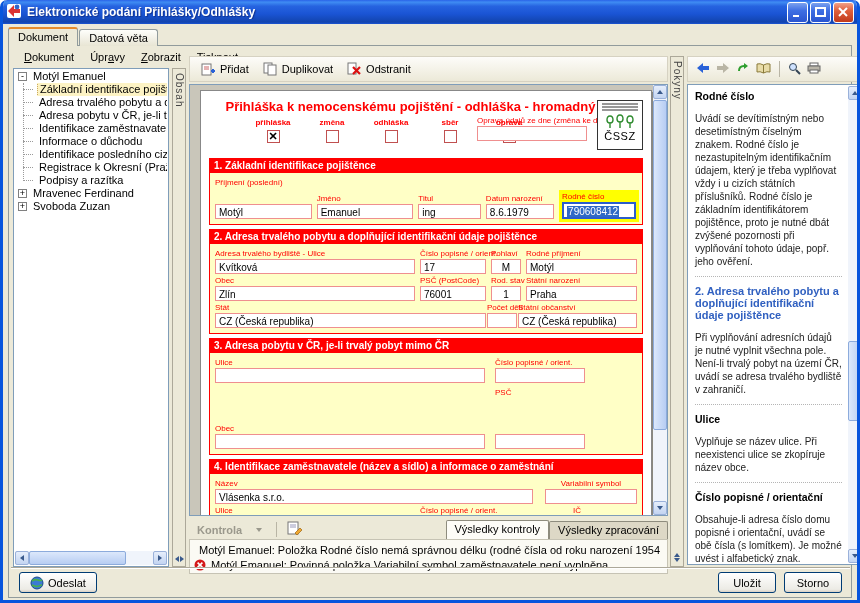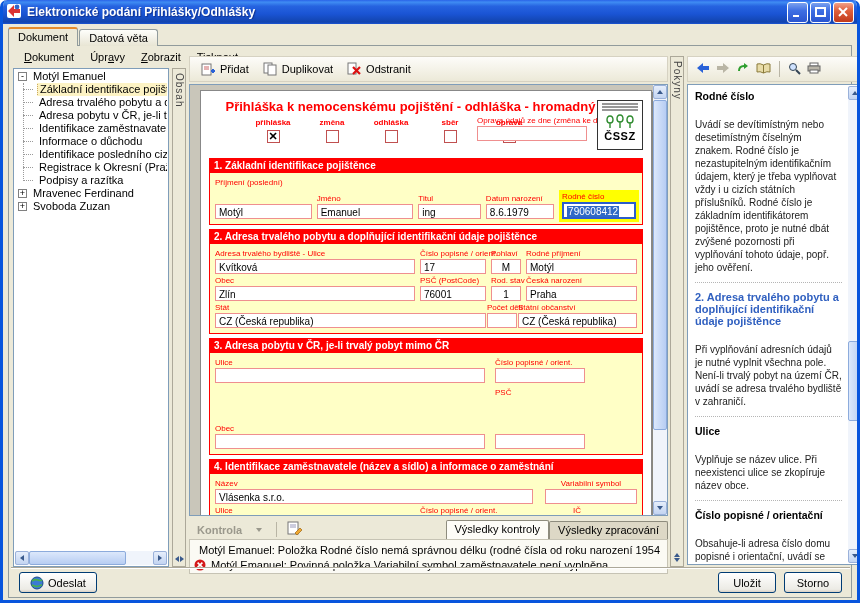--- a/index.html
+++ b/index.html
@@ -81,21 +81,21 @@
   .cbitem { display:flex; flex-direction:column; align-items:center; width:44px; }
   .cblabel { color:#f00; font-weight:bold; font-size:8px; margin-bottom:3px; white-space:nowrap; }
   .cbbox { width:13px; height:13px; border:1px solid #c05050; background:#fff; font-size:11px; font-weight:bold;
     line-height:11px; text-align:center; color:#000; }
   .oprava { position:absolute; left:268px; top:0; width:110px; text-align:center; }
   .oprava .flabel { text-align:center; }
   .logo { position:absolute; right:0; top:-16px; width:46px; height:50px; border:1px solid #333; background:#fff;
     display:flex; flex-direction:column; align-items:center; }
   .logo .tinylines { width:36px; margin-top:2px; }
   .logo .tinylines div { height:2px; background:#999; margin-bottom:1px; }
-  .logo .csszname { font-weight:bold; font-size:11px; letter-spacing:0.5px; }
+  .logo .csszname { font-weight:normal; font-size:11px; letter-spacing:0.5px; }
 
   .sec { background:#ffffc6; border:1px solid #f00; margin-top:4px; }
   .sechdr { background:#f00; color:#fff; font-weight:bold; font-size:10px; padding:1px 4px; line-height:12px; }
   .secbody { padding:3px 5px 5px; position:relative; }
   .frow { display:flex; align-items:flex-end; margin-top:2px; }
   .fld { display:flex; flex-direction:column; }
   .flabel { color:#f00; font-size:8px; line-height:10px; white-space:nowrap; }
   .finput { border:1px solid #ef8f8f; background:#fff; height:15px; line-height:13px; font-size:10px; padding:1px 3px;
     overflow:hidden; white-space:nowrap; }
   .ctr { text-align:center; }
@@ -127,21 +127,21 @@
   .errs { position:absolute; left:180px; top:493px; width:479px; height:35px; background:#fbfaf4;
     border:1px solid #c6c3b4; padding:2px 4px; }
   .errrow { display:flex; align-items:center; gap:5px; height:15px; white-space:nowrap; overflow:hidden; }
 
   
   .help { position:absolute; left:678px; top:38px; width:177px; bottom:32px; background:#fff; border:1px solid #7f9db9; }
   .helpbody { position:absolute; inset:1px 15px 1px 1px; overflow:hidden; padding:4px 6px; }
   .hhead { font-weight:bold; font-size:10.5px; margin-top:8px; }
   .hhead.first { margin-top:0; }
   .hhead.blue { color:#3060c0; font-size:11px; }
-  .hp { font-size:10px; line-height:13px; color:#222; margin-top:16px; }
+  .hp { font-size:10px; line-height:13px; color:#222; margin-top:10px; }
   .hdots { border-bottom:1px dotted #b5b5b5; margin-top:8px; }
   .help .sb-vv { position:absolute; right:1px; top:1px; bottom:1px; width:14px; background:#f0f4fb; }
 
   
   .footer { position:absolute; left:2px; right:1px; bottom:0; height:30px; border-top:1px solid #aca899;
     box-shadow:0 1px 0 #fff inset; display:flex; align-items:center; padding:0 8px; }
   .xpbtn { height:21px; min-width:58px; border:1px solid #003c74; border-radius:3px;
     background:linear-gradient(180deg,#fff,#ecebe5 86%,#d8d0c4); display:flex; align-items:center; justify-content:center;
     gap:4px; padding:0 10px; font-size:11px; }
   .rightbtns { margin-left:auto; display:flex; gap:8px; }
@@ -385,21 +385,21 @@
                 </div>
               <div class="fld" style="width:66px;">
                   <span class="flabel">PSČ (PostCode)</span>
                   <span class="finput">76001</span>
                 </div>
               <div class="fld" style="width:30px;">
                   <span class="flabel">Rod. stav</span>
                   <span class="finput ctr">1</span>
                 </div>
               <div class="fld" style="flex:1;">
-                  <span class="flabel">Česká narození</span>
+                  <span class="flabel">Státní narození</span>
                   <span class="finput">Praha</span>
                 </div>
             </div>
             <div class="frow" style="gap:1px;">
               <div class="fld" style="width:271px;">
                   <span class="flabel">Stát</span>
                   <span class="finput">CZ  (Česká republika)</span>
                 </div>
               <div class="fld" style="width:30px;">
                   <span class="flabel">Počet dětí</span>

